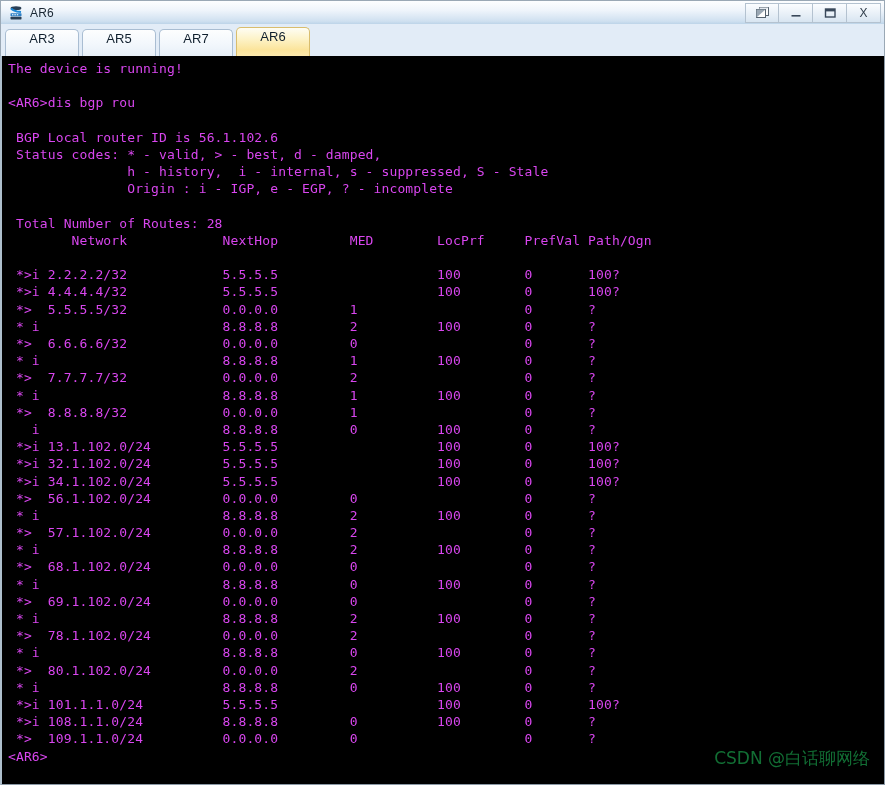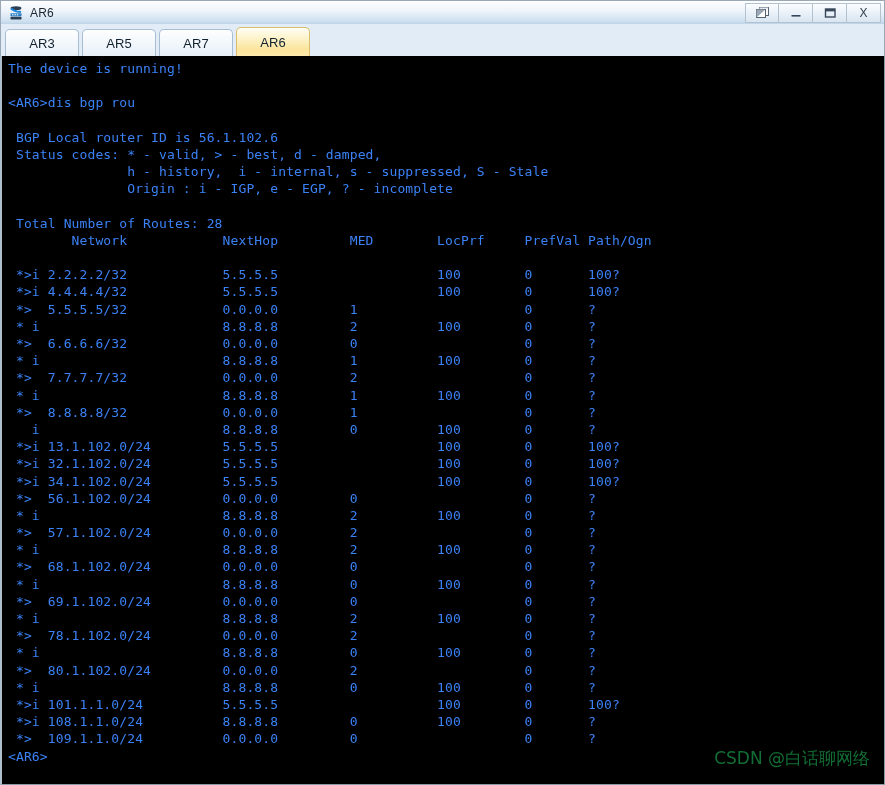--- a/index.html
+++ b/index.html
@@ -98,21 +98,20 @@
     height: 27px;
     min-width: 74px;
     box-sizing: border-box;
     margin-right: 3px;
     padding: 1px 14px;
     border: 1px solid #a9bdd2;
     border-bottom: none;
     border-radius: 5px 5px 0 0;
     background: linear-gradient(to bottom, #fdfefe 0%, #f2f7fc 55%, #e7eff7 100%);
     display: flex;
-    align-items: center;
     justify-content: center;
     font-size: 13px;
     color: #11202e;
   }
   .tab.active {
     background: linear-gradient(to bottom, #fefdf4 0%, #fdf3c9 38%, #fbe49b 78%, #fde9ad 100%);
     border-color: #d9bd6d;
     height: 29px;
     font-weight: normal;
   }
@@ -126,21 +125,21 @@
     border-right: 1px solid #8b99a6;
     border-bottom: 1px solid #8b99a6;
     box-sizing: border-box;
     overflow: hidden;
   }
   .terminal {
     position: absolute;
     left: 0; top: 0; right: 0; bottom: 0;
     padding: 4px 0 12px 6px;
     box-sizing: border-box;
-    color: #3b82f6;
+    color: #d946ef;
     font-family: "DejaVu Sans Mono", "Liberation Mono", monospace;
     font-size: 13px;
     line-height: 17.2px;
     white-space: pre;
     overflow: hidden;
     letter-spacing: 0.12px;
   }
   .term-line { height: 17.2px; }
 
   .watermark {

